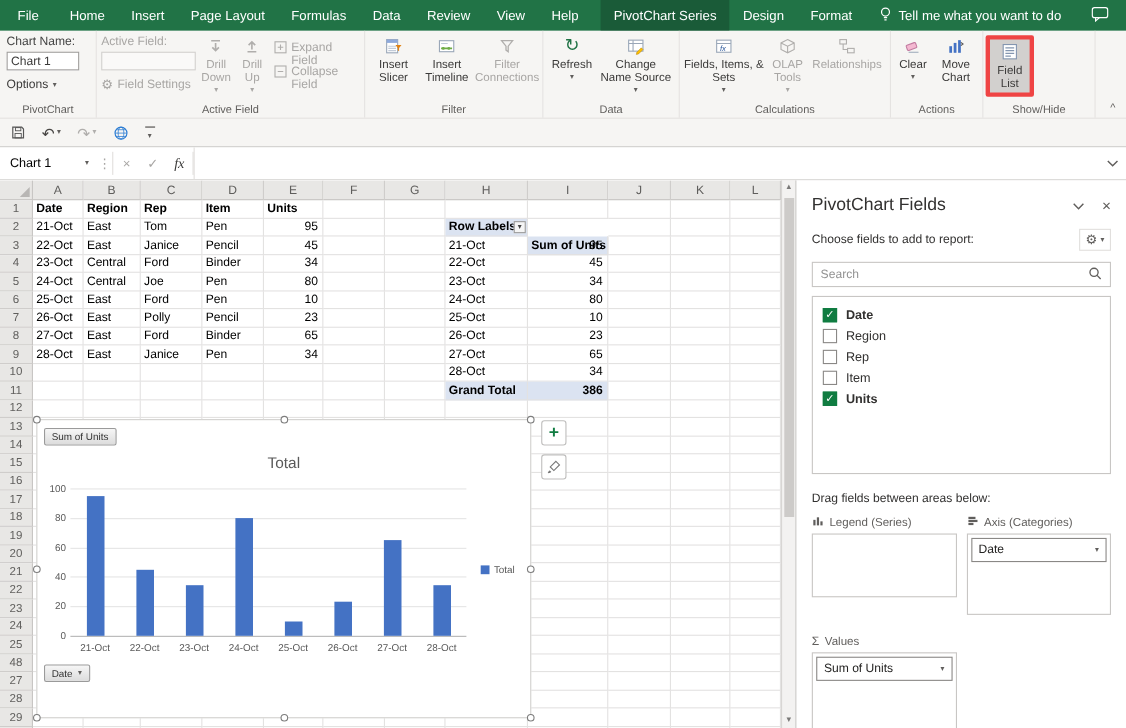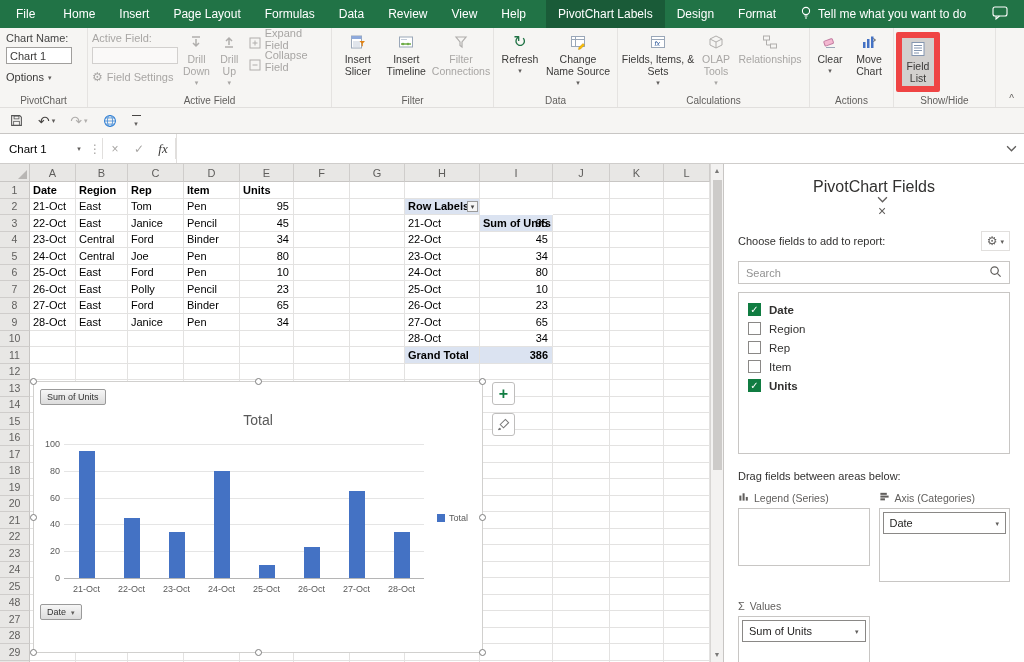--- a/index.html
+++ b/index.html
@@ -21,24 +21,24 @@
   
   .ribbon { position:absolute; top:28px; left:0; right:0; height:80px; background:#f6f5f3;
             border-bottom:1px solid #e1dfdd; display:flex; font-size:11px; color:#3b3a39; }
   .rgroup { position:relative; height:100%; border-right:1px solid #e5e3e1;
             padding:3px 2px 15px; display:flex; align-items:flex-start; overflow:hidden; }
   .rgroup-label { position:absolute; bottom:1px; left:0; right:0; text-align:center;
                   font-size:10px; color:#605e5c; }
   .bigbtn { display:flex; flex-direction:column; align-items:center; gap:2px;
             font-size:10.5px; line-height:1.15; text-align:center; padding:2px 1px; }
   .bigbtn .ibox { height:18px; display:flex; align-items:center; }
-  .smallbtn { display:flex; align-items:flex-end; gap:4px; font-size:11px; padding:2px 3px; height:18px; }
+  .smallbtn { display:flex; align-items:flex-start; gap:4px; font-size:11px; padding:2px 3px; height:18px; }
   .disabled, .disabled * { color:#a8a6a4 !important; }
   .dd { font-size:7px; color:#605e5c; line-height:1; }
-  .toggled { background:#d2d0ce; border:6px solid #ef4444; border-radius:2px; }
+  .toggled { background:#d2d0ce; border:4px solid #ef4444; border-radius:2px; }
 
   .g-pivotchart { width:88px; display:block; padding:4px 6px 15px; }
   .cn-label { font-size:11px; color:#444; margin-bottom:3px; }
   .cn-input { width:66px; height:17px; background:#fff; border:1px solid #a19f9d;
               font-size:11px; padding:0 3px; display:flex; align-items:center; }
   .cn-options { margin-top:7px; display:flex; align-items:center; gap:4px; }
 
   .g-activefield { width:244px; }
   .af-left { width:92px; padding:1px 2px; }
   .af-label { margin-bottom:3px; }
@@ -143,21 +143,21 @@
   
   .vscroll { position:absolute; left:710px; top:164px; width:13px; height:498px;
              background:#f3f2f1; border-left:1px solid #d8d6d4; }
   .vs-up,.vs-down { height:14px; font-size:7px; color:#7a7978; text-align:center; line-height:14px; }
   .vs-down { position:absolute; bottom:0; left:0; right:0; }
   .vs-thumb { position:absolute; left:2px; top:16px; width:9px; height:290px; background:#cdcbc9; }
 
   
   .pane { position:absolute; left:723px; top:164px; width:301px; height:498px; background:#fff;
           border-left:1px solid #c8c6c4; padding:14px 14px 0; font-size:11px; color:#323130; }
-  .pane-head { display:flex; align-items:center;flex-direction:column; }
+  .pane-head { display:flex; align-items:center; }
   .pane-title { flex:1; font-size:16px; color:#323130; }
   .pane-ic { margin-left:16px; color:#605e5c; display:flex; align-items:center; }
   .pane-close { font-size:14px; }
   .pane-sub { margin-top:12px; display:flex; align-items:center; }
   .pane-sub > span:first-child { flex:1; }
   .gearbox { display:flex; align-items:center; gap:3px; border:1px solid #e1dfdd;
              padding:2px 5px; color:#605e5c; font-size:12px; }
   .search { margin-top:10px; height:23px; border:1px solid #c8c6c4; display:flex;
             align-items:center; padding:0 7px; }
   .search-ph { flex:1; color:#929292; }
@@ -188,21 +188,21 @@
     <div class="tabs">
         <div class="tab file">File</div>
         <div class="tab">Home</div>
         <div class="tab">Insert</div>
         <div class="tab">Page Layout</div>
         <div class="tab">Formulas</div>
         <div class="tab">Data</div>
         <div class="tab">Review</div>
         <div class="tab">View</div>
         <div class="tab">Help</div>
-        <div class="tab active contextual">PivotChart Labels</div>
+        <div class="tab active contextual">PivotChart Series</div>
         <div class="tab">Design</div>
         <div class="tab">Format</div>
       </div>
     <div class="tellme">
       <span><svg width="12" height="14" viewBox="0 0 12 14">
             <circle cx="6" cy="5" r="3.6" fill="none" stroke="#fff" stroke-width="1.1"></circle>
             <path d="M4.5 10 h3 M5 12 h2" stroke="#fff" stroke-width="1.1"></path>
           </svg></span>
       <span>Tell me what you want to do</span>
     </div>

